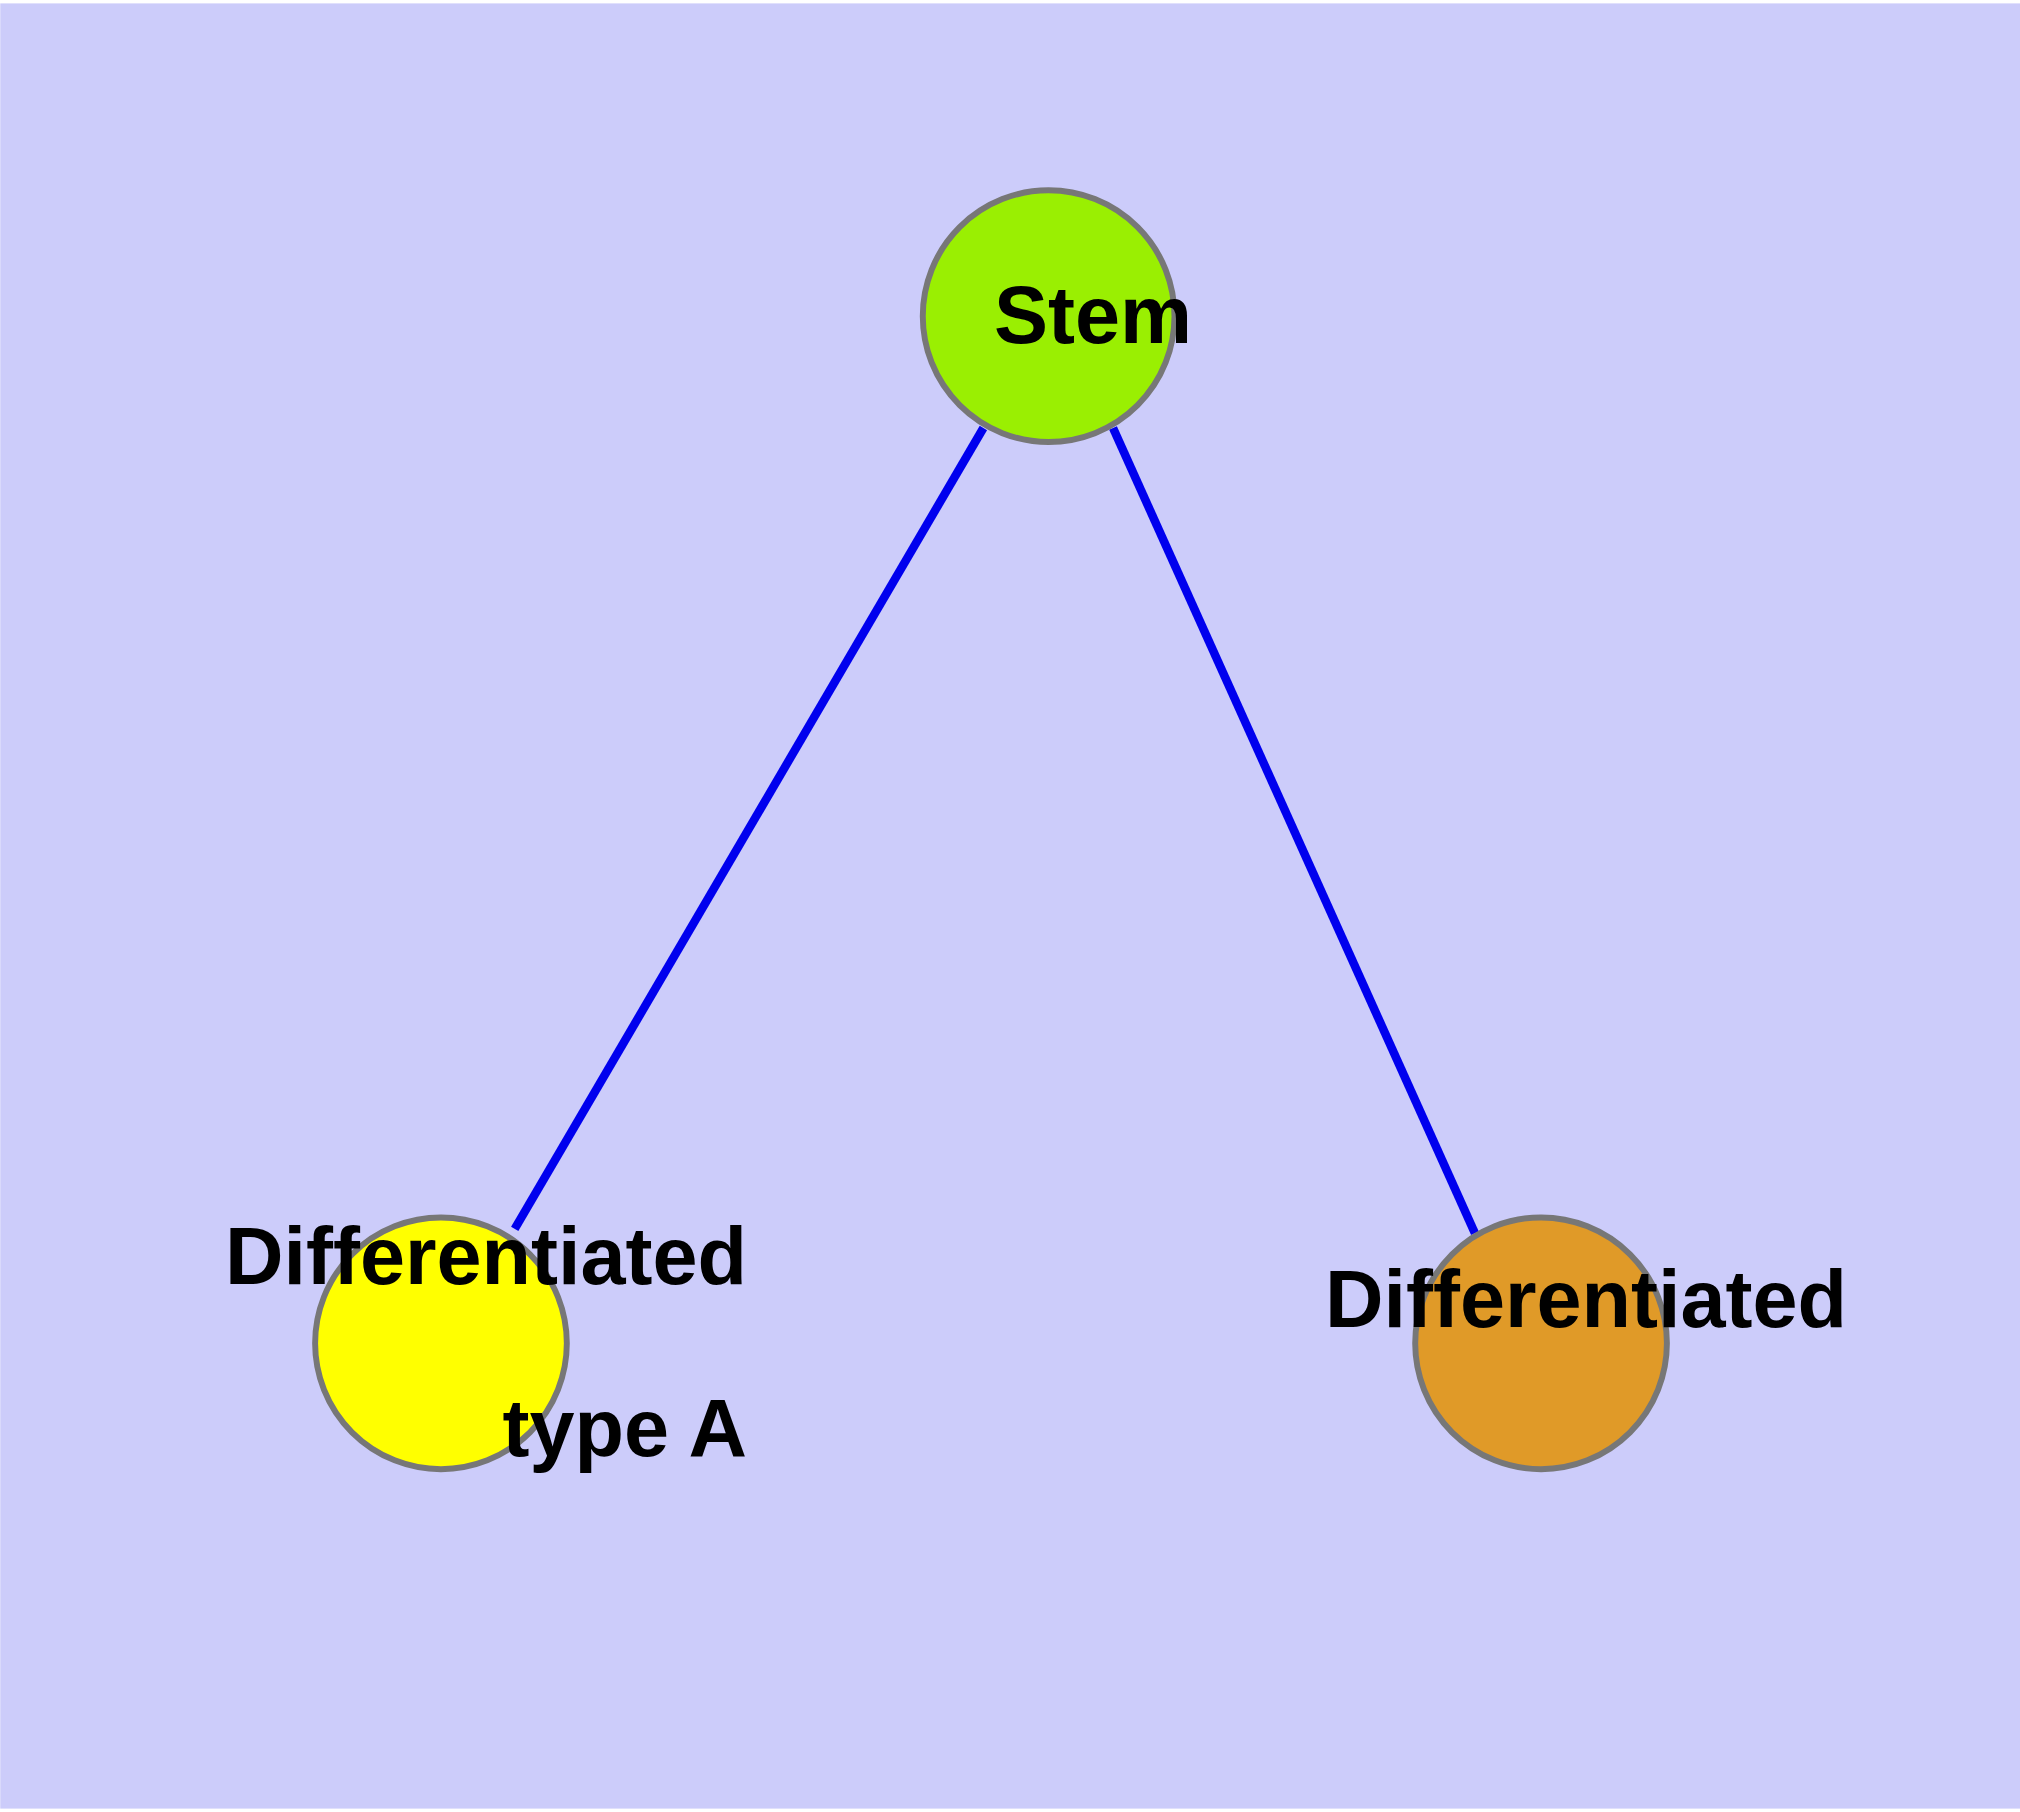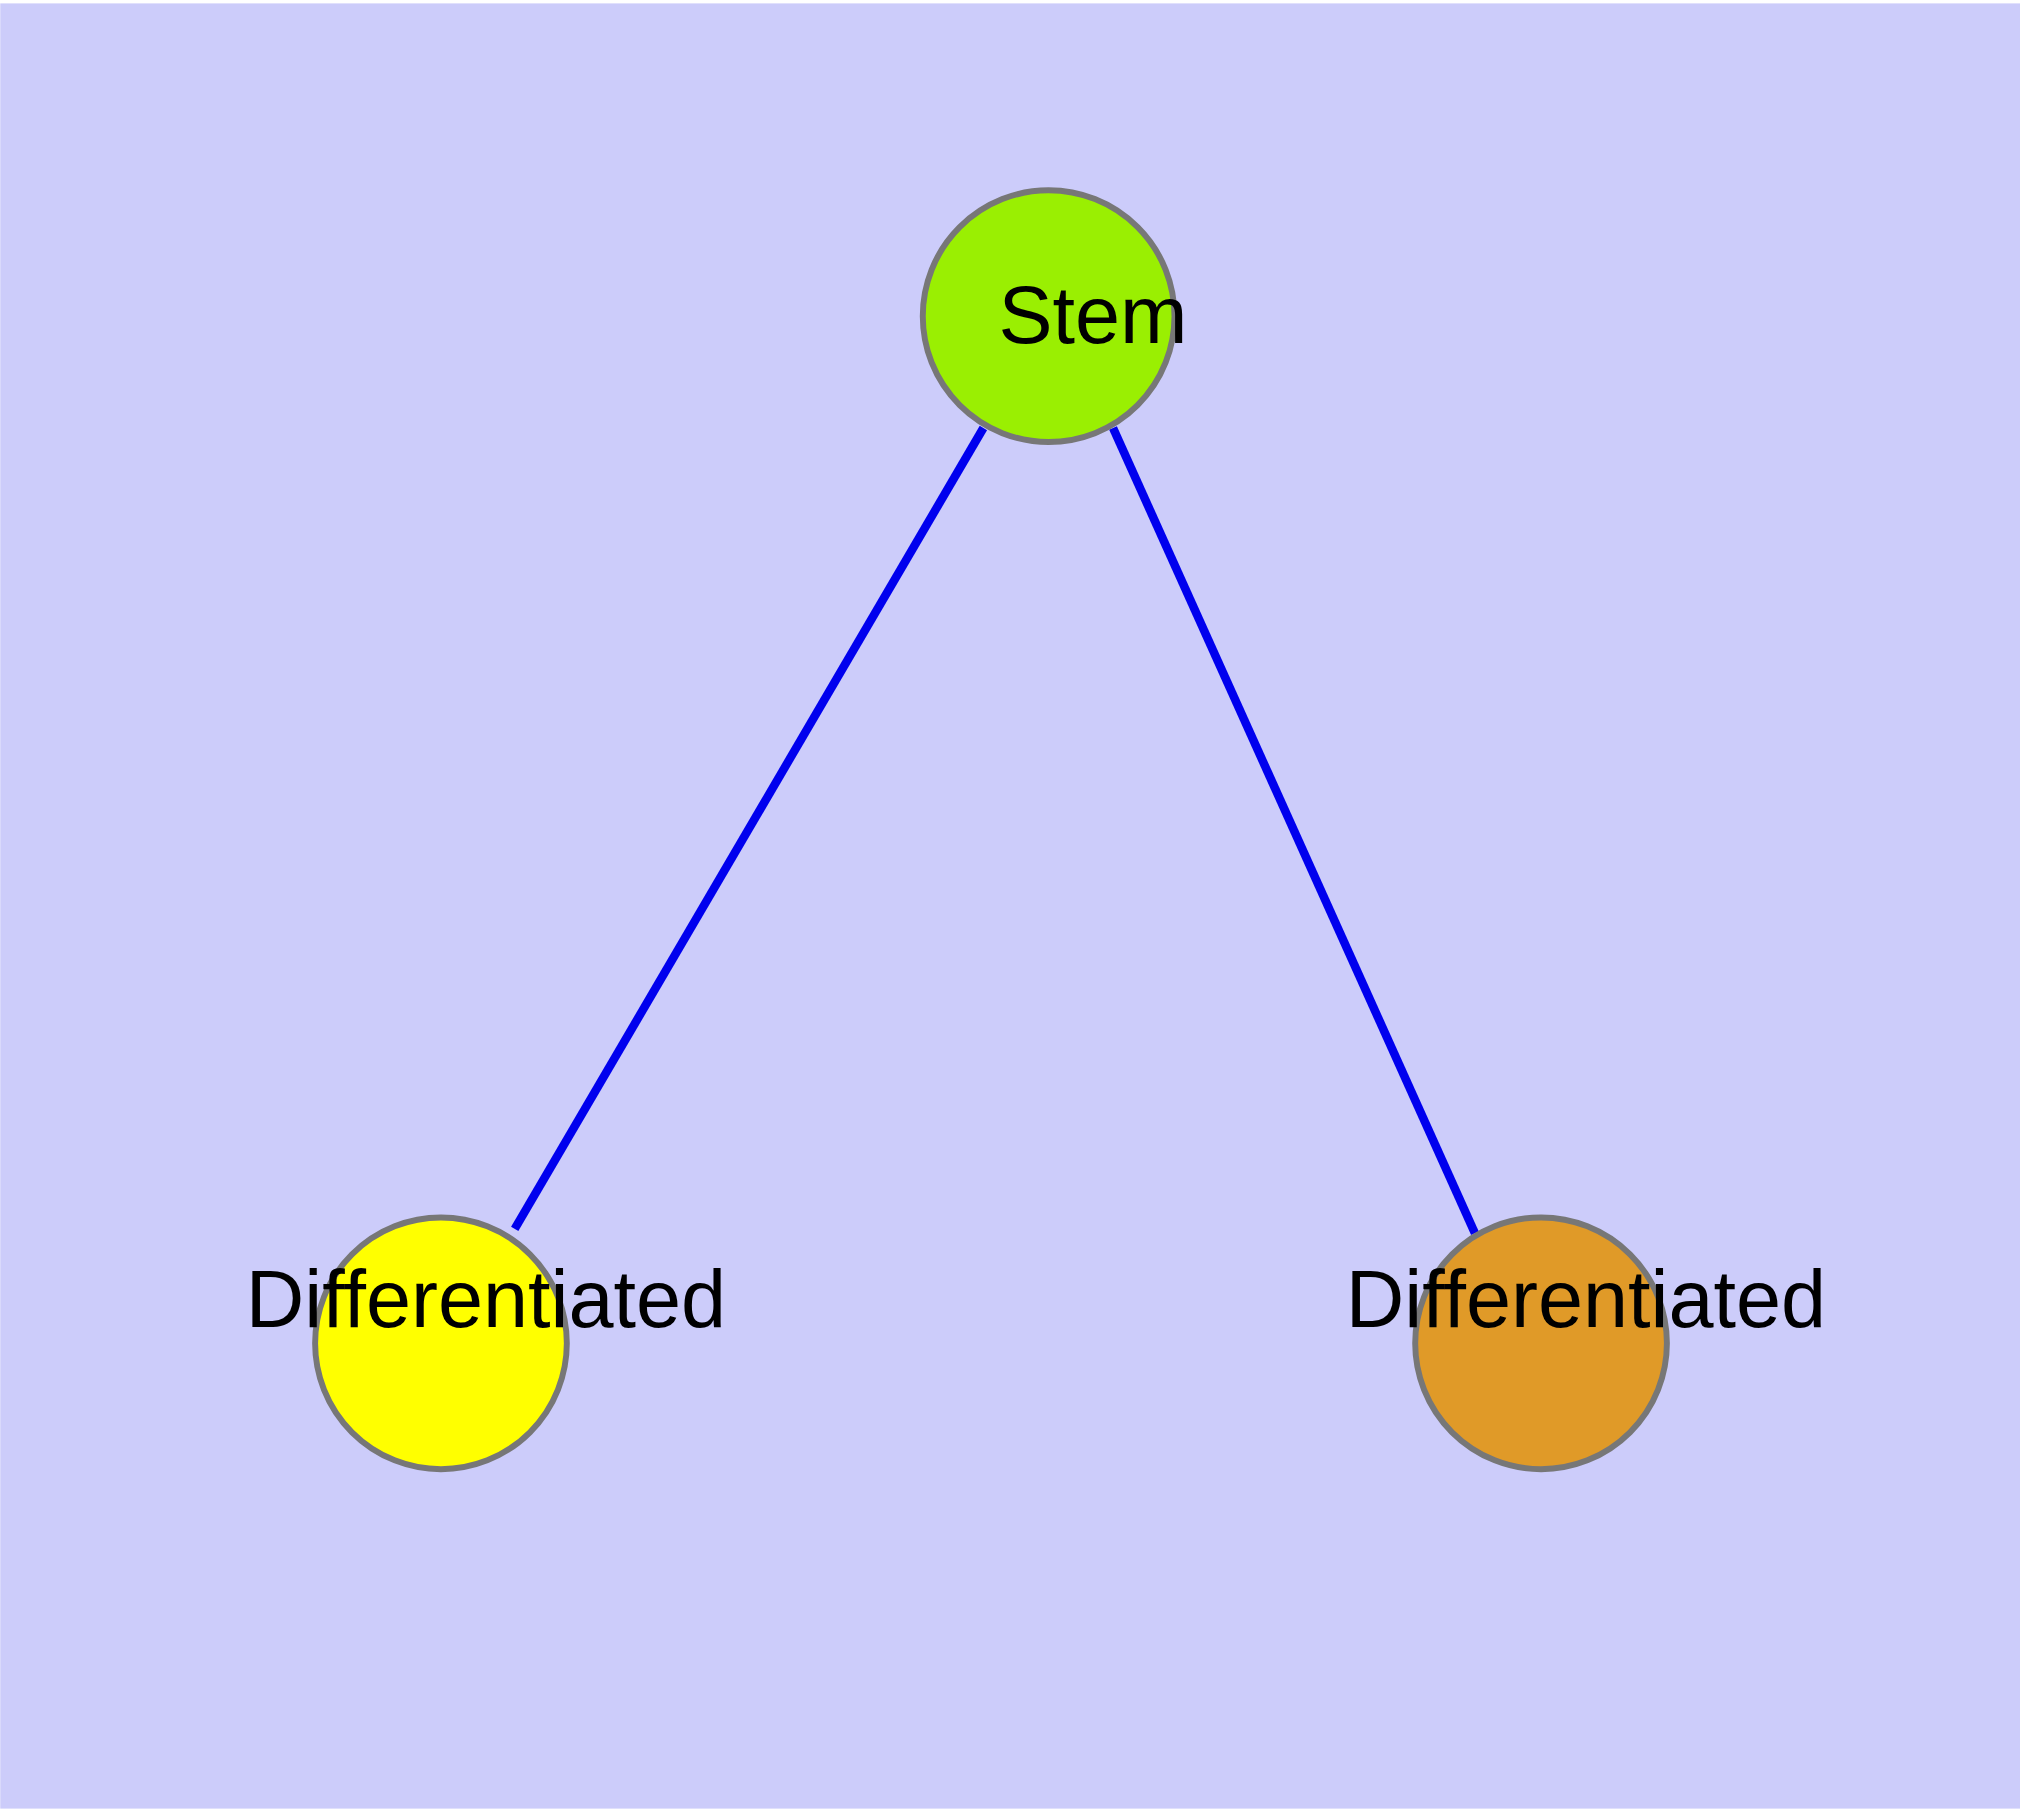--- a/index.html
+++ b/index.html
@@ -25,21 +25,21 @@
     top: 0;
     left: 0;
     width: 2021px;
     height: 1812px;
     display: block;
   }
   .node-label {
     position: absolute;
     text-align: right;
     font-family: "Liberation Sans", sans-serif;
-    font-weight: normal;
+    font-weight: bold;
     color: #000000;
     white-space: pre;
     line-height: 1.06;
     pointer-events: none;
     transform: translate(-50%, -50%);
   }
 </style>
 </head>
 <body style="width: 2021px; height: 1812px;">
 
@@ -60,20 +60,21 @@
       <circle id="node-2" cx="1818" cy="1585" r="148.5" fill="#e09a28" stroke="#777777" stroke-width="7"></circle>
     </g>
   </svg>
 
   <div class="node-label" id="label-0" style="left: 1048px; top: 316px; font-size: 81px; color: rgb(0, 0, 0);">
     <span>Stem</span>
   </div>
 
   <div class="node-label" id="label-1" style="left: 441px; top: 1343px; font-size: 81px; color: rgb(0, 0, 0);">
     <span>Differentiated</span><br>
+    <span>type A</span>
   </div>
 
   <div class="node-label" id="label-2" style="left: 1541px; top: 1343px; font-size: 81px; color: rgb(0, 0, 0);">
     <span>Differentiated</span><br>
   </div>
 
 </div>
 
 
 </body></html>

